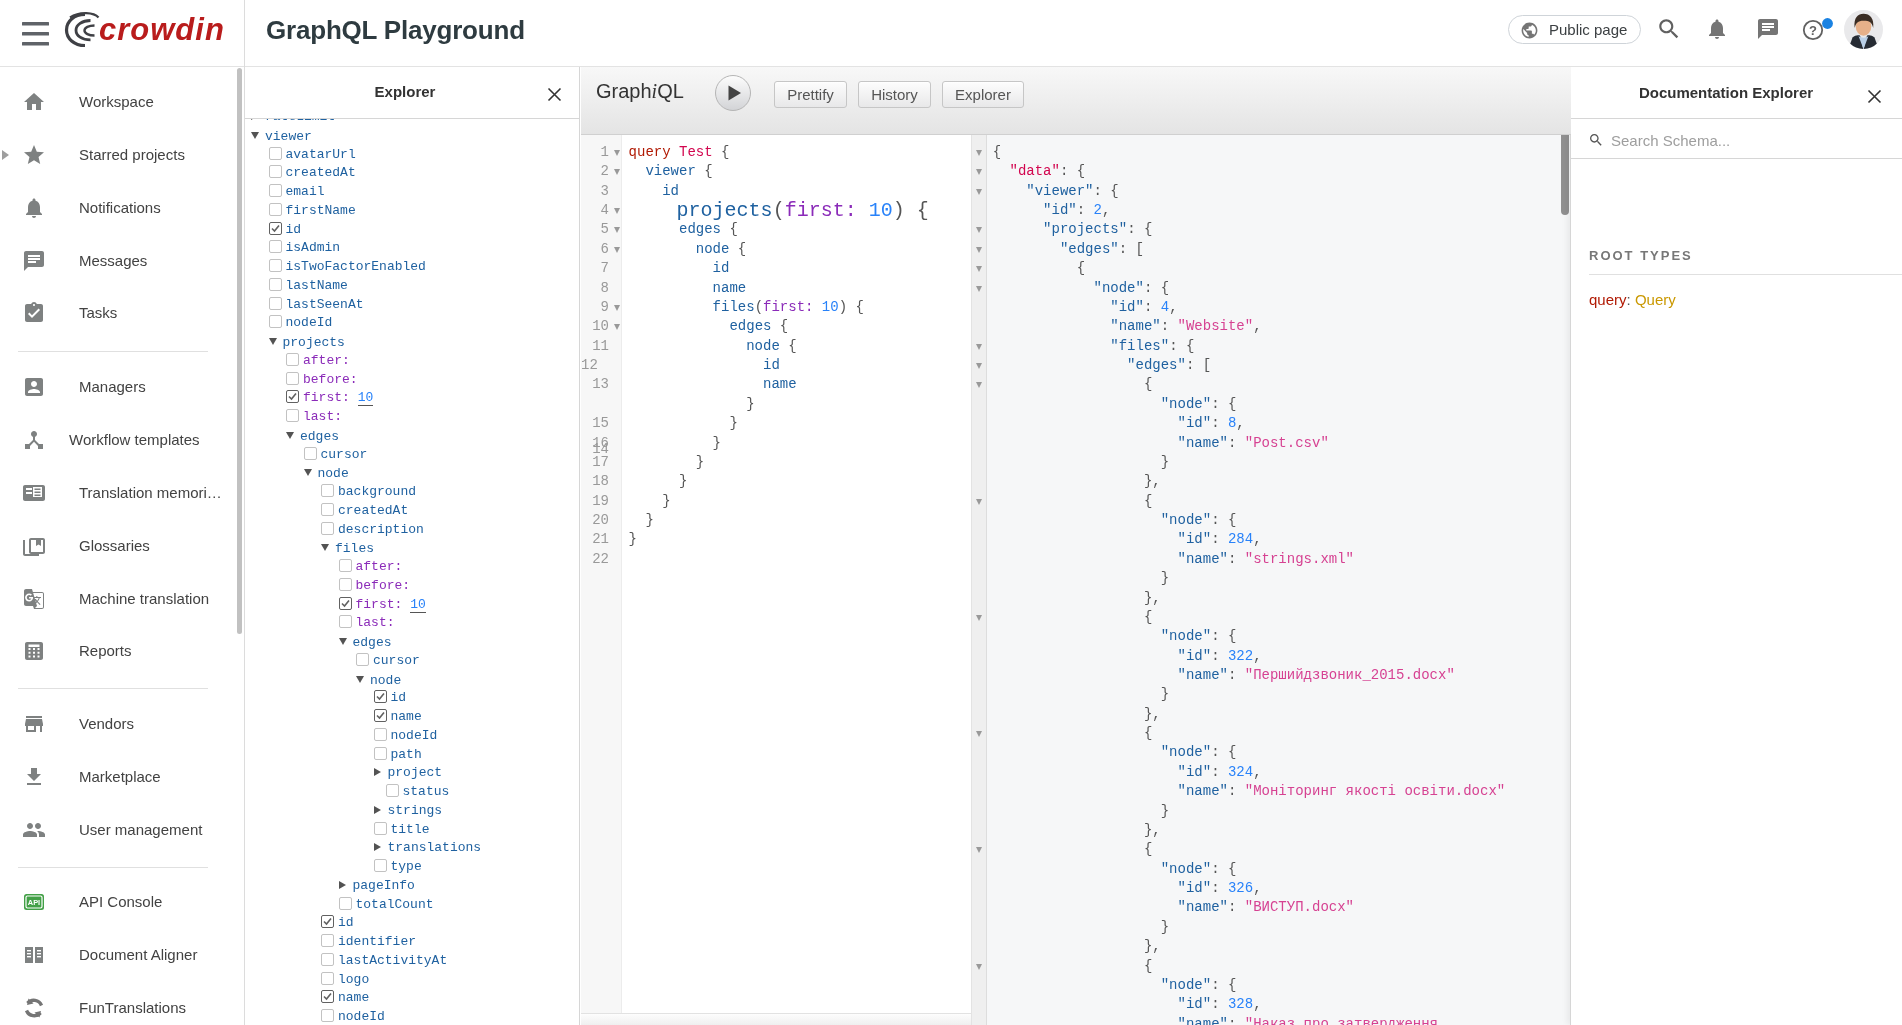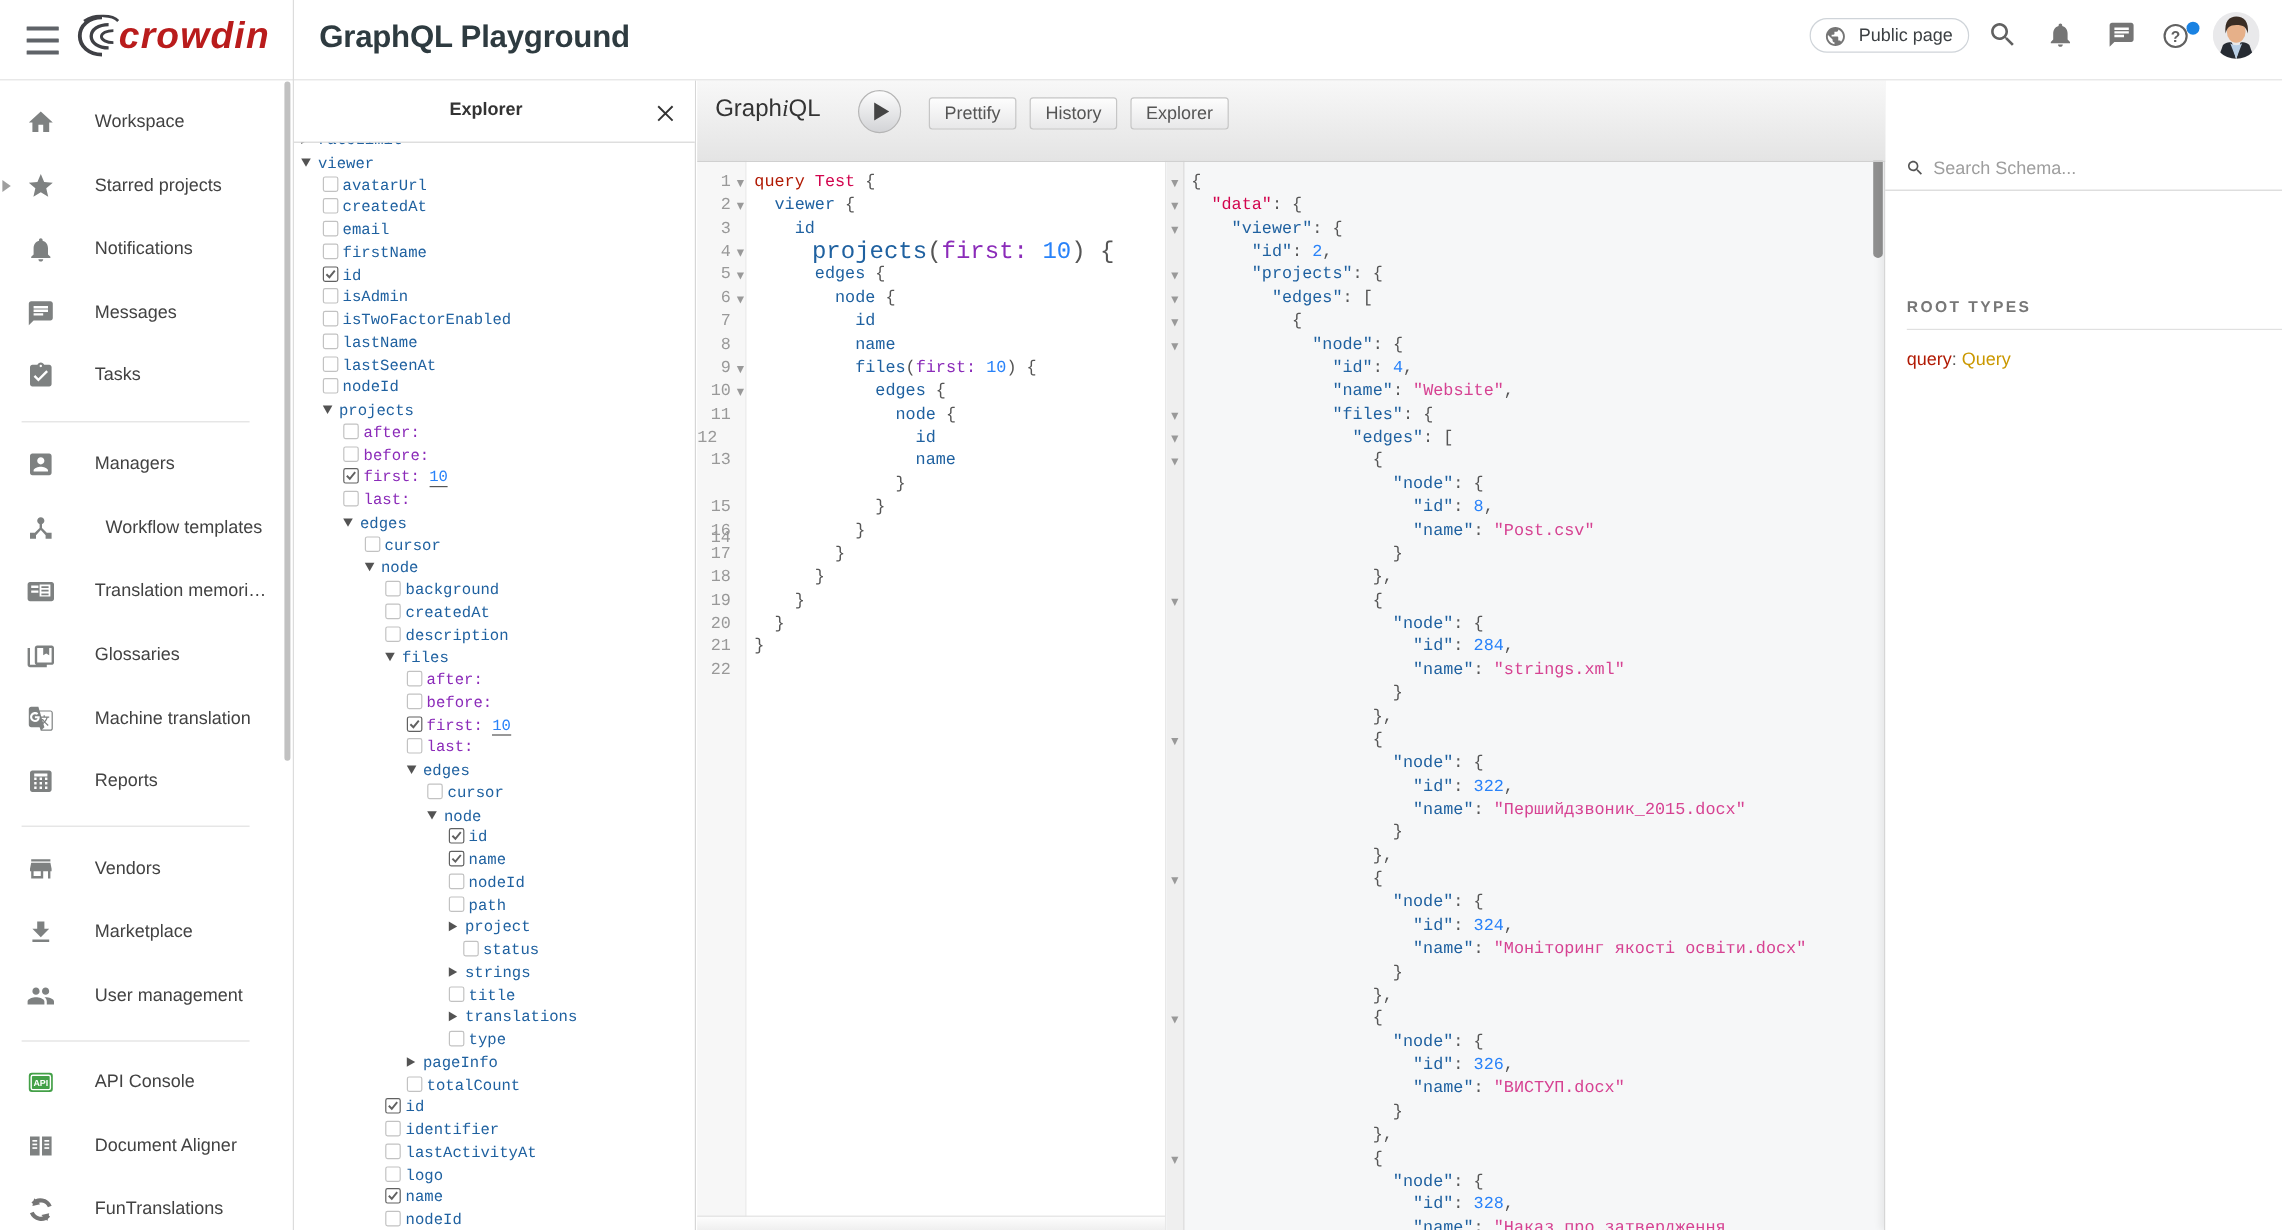--- a/index.html
+++ b/index.html
@@ -88,21 +88,21 @@
       <path class="ic" d="M19 3h-4.18C14.4 1.84 13.3 1 12 1c-1.3 0-2.4.84-2.82 2H5c-1.1 0-2 .9-2 2v14c0 1.1.9 2 2 2h14c1.1 0 2-.9 2-2V5c0-1.1-.9-2-2-2zm-7 0c.55 0 1 .45 1 1s-.45 1-1 1-1-.45-1-1 .45-1 1-1zm-2 14l-4-4 1.41-1.41L10 14.17l6.59-6.59L18 9l-8 8z"></path>
     </svg>
 <div class="abs" style="left:79px;top:237.0px;font-size:15px;color:#424242;">Tasks</div>
 <svg class="abs" style="left:22px;top:308.0px" width="24" height="24" viewBox="0 0 24 24">
       <path class="ic" d="M3 5v14c0 1.1.89 2 2 2h14c1.1 0 2-.9 2-2V5c0-1.1-.9-2-2-2H5c-1.11 0-2 .9-2 2zm12 4c0 1.66-1.34 3-3 3s-3-1.34-3-3 1.34-3 3-3 3 1.34 3 3zm-9 8c0-2 4-3.1 6-3.1s6 1.1 6 3.1v1H6v-1z"></path>
     </svg>
 <div class="abs" style="left:79px;top:311.0px;font-size:15px;color:#424242;">Managers</div>
 <svg class="abs" style="left:22px;top:361.0px" width="24" height="24" viewBox="0 0 24 24">
       <path class="ic" d="M17 16l-4-4V8.82C14.16 8.4 15 7.3 15 6c0-1.66-1.34-3-3-3S9 4.34 9 6c0 1.3.84 2.4 2 2.82V12l-4 4H3v5h5v-3.05l4-4.2 4 4.2V21h5v-5h-4z"></path>
     </svg>
-<div class="abs" style="left:88px;top:364.0px;font-size:15px;color:#424242;">Workflow templates</div>
+<div class="abs" style="left:69px;top:364.0px;font-size:15px;color:#424242;">Workflow templates</div>
 <svg class="abs" style="left:22px;top:413.5px" width="24" height="24" viewBox="0 0 24 24">
       <path class="ic" d="M21 4H3c-1.1 0-2 .9-2 2v12c0 1.1.9 2 2 2h18c1.1 0 2-.9 2-2V6c0-1.1-.9-2-2-2zm-11 9H4v-2h6v2zm0-4H4V7h6v2zm10 7h-9V6h9v10zm-1.5-8.5h-6v1.5h6V7.5zm0 3h-6V12h6v-1.5zm0 3h-6V15h6v-1.5z"></path>
     </svg>
 <div class="abs" style="left:79px;top:416.5px;font-size:15px;color:#424242;">Translation memori…</div>
 <svg class="abs" style="left:22px;top:466.5px" width="24" height="24" viewBox="0 0 24 24">
       <path class="ic" d="M22 4h-12c-1.1 0-2 .9-2 2v12c0 1.1.9 2 2 2h12c1.1 0 2-.9 2-2V6c0-1.1-.9-2-2-2zm0 14h-12V6h5v6l2.5-1.5L20 12V6h2v12zM4 6H2v14c0 1.1.9 2 2 2h14v-2H4V6z" transform="translate(-1,0)"></path>
     </svg>
 <div class="abs" style="left:79px;top:469.5px;font-size:15px;color:#424242;">Glossaries</div>
 <svg class="abs" style="left:22px;top:519.5px" width="24" height="24" viewBox="0 0 24 24">
       <path class="ic" d="M20 5h-9.12L10 2H4c-1.1 0-2 .9-2 2v13c0 1.1.9 2 2 2h7l1 3h8c1.1 0 2-.9 2-2V7c0-1.1-.9-2-2-2zM7.17 14.59c-2.25 0-4.09-1.83-4.09-4.09s1.83-4.09 4.09-4.09c1.1 0 2.03.4 2.74 1.07l.07.06-1.23 1.18-.06-.05c-.27-.26-.74-.56-1.52-.56-1.31 0-2.38 1.09-2.38 2.42s1.07 2.42 2.38 2.42c1.37 0 1.96-.87 2.12-1.46H7.08v-1.56h3.94l.01.07c.04.21.05.4.05.61 0 2.35-1.61 3.98-3.91 3.98zm6.03-1.71c.33.6.74 1.18 1.19 1.7l-.54.53-.65-2.23zm.77-.76h-.99l-.31-1.04h3.99s-.34 1.31-1.56 2.74c-.52-.62-.89-1.23-1.13-1.7zM21 20c0 .55-.45 1-1 1h-7l2-2-.81-2.77.92-.92L17.79 18l.73-.73-2.71-2.68c.9-1.03 1.6-2.25 1.92-3.51H19v-1.04h-3.64V9h-1.04v1.04h-1.96L11.18 6H20c.55 0 1 .45 1 1v13z"></path>
@@ -365,20 +365,26 @@
 <div class="abs mono" style="left:20.7px;top:799.80px;height:19.37px;line-height:19.37px;font-size:14px;">&nbsp;&nbsp;&nbsp;&nbsp;&nbsp;&nbsp;&nbsp;&nbsp;&nbsp;&nbsp;&nbsp;&nbsp;&nbsp;&nbsp;&nbsp;&nbsp;&nbsp;&nbsp;&nbsp;&nbsp;<span class="p">}</span></div>
 <div class="abs mono" style="left:20.7px;top:819.17px;height:19.37px;line-height:19.37px;font-size:14px;">&nbsp;&nbsp;&nbsp;&nbsp;&nbsp;&nbsp;&nbsp;&nbsp;&nbsp;&nbsp;&nbsp;&nbsp;&nbsp;&nbsp;&nbsp;&nbsp;&nbsp;&nbsp;<span class="p">},</span></div>
 <div class="abs" style="left:4px;top:845.54px;width:0;height:0;border-top:6px solid #999;border-left:3.5px solid transparent;border-right:3.5px solid transparent;"></div>
 <div class="abs mono" style="left:20.7px;top:838.54px;height:19.37px;line-height:19.37px;font-size:14px;">&nbsp;&nbsp;&nbsp;&nbsp;&nbsp;&nbsp;&nbsp;&nbsp;&nbsp;&nbsp;&nbsp;&nbsp;&nbsp;&nbsp;&nbsp;&nbsp;&nbsp;&nbsp;<span class="p">{</span></div>
 <div class="abs mono" style="left:20.7px;top:857.91px;height:19.37px;line-height:19.37px;font-size:14px;">&nbsp;&nbsp;&nbsp;&nbsp;&nbsp;&nbsp;&nbsp;&nbsp;&nbsp;&nbsp;&nbsp;&nbsp;&nbsp;&nbsp;&nbsp;&nbsp;&nbsp;&nbsp;&nbsp;&nbsp;<span class="b">"node"</span><span class="p">: </span><span class="p">{</span></div>
 <div class="abs mono" style="left:20.7px;top:877.28px;height:19.37px;line-height:19.37px;font-size:14px;">&nbsp;&nbsp;&nbsp;&nbsp;&nbsp;&nbsp;&nbsp;&nbsp;&nbsp;&nbsp;&nbsp;&nbsp;&nbsp;&nbsp;&nbsp;&nbsp;&nbsp;&nbsp;&nbsp;&nbsp;&nbsp;&nbsp;<span class="b">"id"</span><span class="p">: </span><span class="n">328</span><span class="p">,</span></div>
 <div class="abs mono" style="left:20.7px;top:896.65px;height:19.37px;line-height:19.37px;font-size:14px;">&nbsp;&nbsp;&nbsp;&nbsp;&nbsp;&nbsp;&nbsp;&nbsp;&nbsp;&nbsp;&nbsp;&nbsp;&nbsp;&nbsp;&nbsp;&nbsp;&nbsp;&nbsp;&nbsp;&nbsp;&nbsp;&nbsp;<span class="b">"name"</span><span class="p">: </span><span class="s">"Наказ_про_затвердження</span></div>
 <div class="abs" style="left:589px;top:4px;width:8px;height:93px;background:#909090;border-radius:4px;"></div>
 </div>
 <div class="abs" style="left:1570px;top:66px;width:332px;height:959px;background:#fff;border-left:1px solid #d6d6d6;box-shadow:-3px 0 6px rgba(0,0,0,0.06);">
+<div class="abs" style="left:0;top:0;width:332px;height:53px;border-bottom:1px solid #d6d6d6;">
+<div class="abs" style="left:0;top:18px;width:310px;text-align:center;font-size:15px;font-weight:bold;color:#333;">Documentation Explorer</div>
+<svg class="abs" style="left:296px;top:23px" width="15" height="15" viewBox="0 0 15 15">
+        <path d="M1.5 1.5 L13.5 13.5 M13.5 1.5 L1.5 13.5" stroke="#333" stroke-width="1.6"></path>
+      </svg>
+</div>
 <svg class="abs" style="left:17px;top:66px" width="16" height="16" viewBox="0 0 24 24">
       <path fill="#555" d="M15.5 14h-.79l-.28-.27C15.41 12.59 16 11.11 16 9.5 16 5.91 13.09 3 9.5 3S3 5.91 3 9.5 5.91 16 9.5 16c1.61 0 3.09-.59 4.23-1.57l.27.28v.79l5 4.99L20.49 19l-4.99-5zm-6 0C7.01 14 5 11.99 5 9.5S7.01 5 9.5 5 14 7.01 14 9.5 11.99 14 9.5 14z"></path>
     </svg>
 <div class="abs" style="left:40px;top:66px;font-size:15px;color:#9e9e9e;">Search Schema...</div>
 <div class="abs" style="left:0;top:92px;width:332px;height:1px;background:#d6d6d6;"></div>
 <div class="abs" style="left:18px;top:182px;font-size:13px;font-weight:bold;color:#777;letter-spacing:2px;">ROOT TYPES</div>
 <div class="abs" style="left:18px;top:208px;width:314px;height:1px;background:#e0e0e0;"></div>
 <div class="abs" style="left:18px;top:225px;font-size:15px;"><span style="color:#B11A04;">query</span><span style="color:#555;">: </span><span style="color:#CA9800;">Query</span></div>
 </div>
 </body></html>

